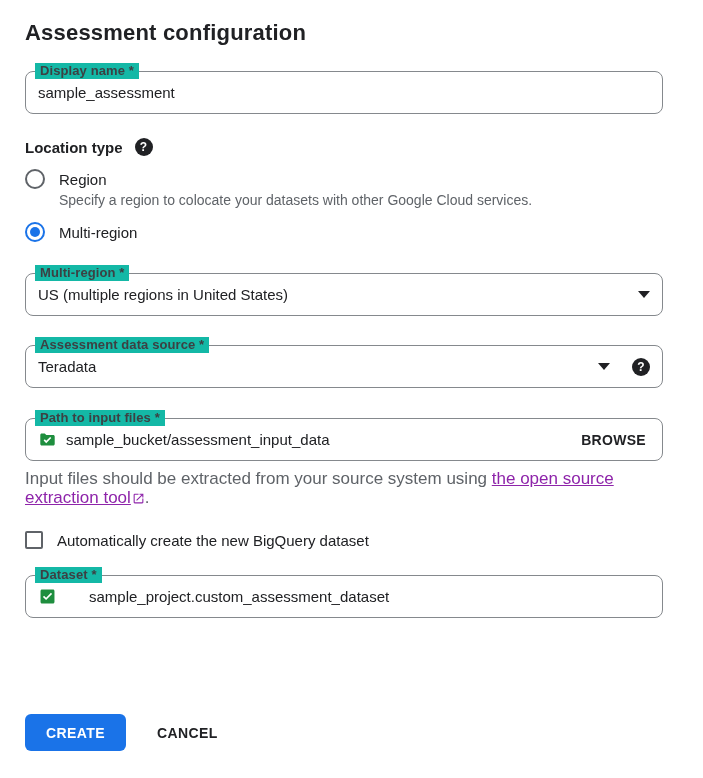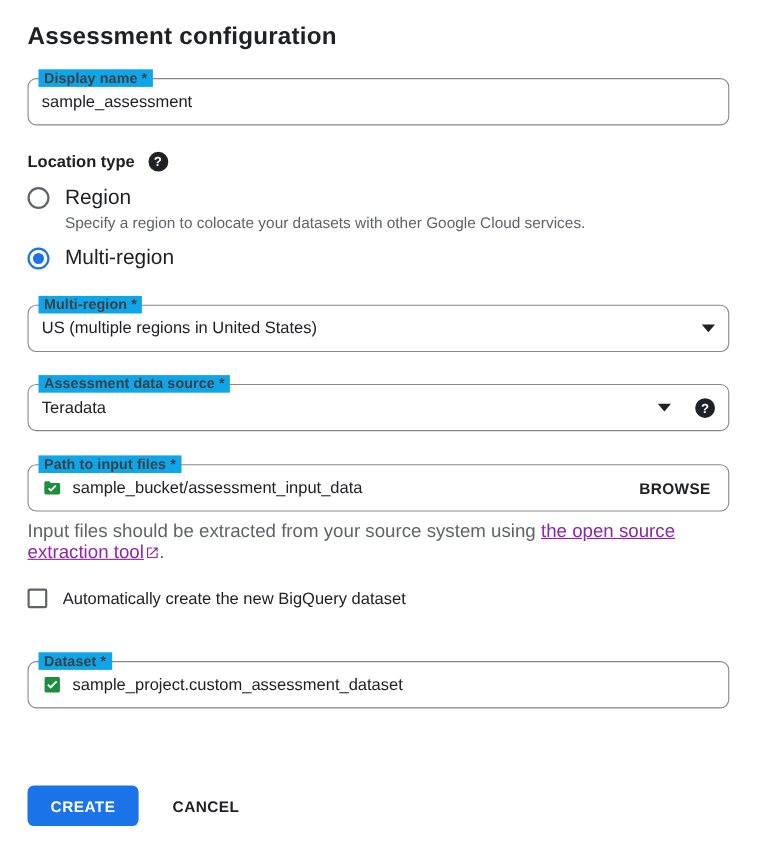--- a/index.html
+++ b/index.html
@@ -30,41 +30,41 @@
     background: #fff;
     display: flex;
     align-items: center;
     padding: 0 12px;
     cursor: text;
   }
   .field-label {
     position: absolute;
     top: -9px;
     left: 9px;
-    background: #0ea5e9;
+    background: #14b8a6;
     padding: 0 5px;
     font-size: 13px;
     font-weight: 700;
     color: #3c4043;
     letter-spacing: .1px;
     line-height: 16px;
     white-space: nowrap;
   }
   .field-value {
     font-size: 15px;
     color: #202124;
     flex: 1;
     white-space: nowrap;
     overflow: hidden;
   }
   .mt-display { margin-top: 25px; }
   .mt-select1 { margin-top: 31px; }
   .mt-select2 { margin-top: 29px; align-items: center; }
   .mt-path    { margin-top: 30px; }
-  .mt-dataset { margin-top: 48px; }
+  .mt-dataset { margin-top: 26px; gap: 23px; }
 
   .dropdown-arrow {
     width: 0; height: 0;
     border-left: 6px solid transparent;
     border-right: 6px solid transparent;
     border-top: 7px solid #202124;
     margin-left: 10px;
     flex: none;
     cursor: pointer;
   }
@@ -112,21 +112,21 @@
     align-items: center;
     justify-content: center;
     background: #fff;
   }
   .radio-outer.selected { border-color: var(--accent, #1a73e8); }
   .radio-dot {
     width: 10px; height: 10px;
     border-radius: 50%;
     background: var(--accent, #1a73e8);
   }
-  .radio-label { font-size: 19px; color: #202124; }
+  .radio-label { font-size: 15px; color: #202124; }
   .radio-desc {
     margin: 3px 0 0 34px;
     font-size: 14px;
     color: #5f6368;
     line-height: 17px;
     max-width: 600px;
   }
 
   
   .status-icon { width: 19px; height: 19px; flex: none; margin-right: 9px; }

